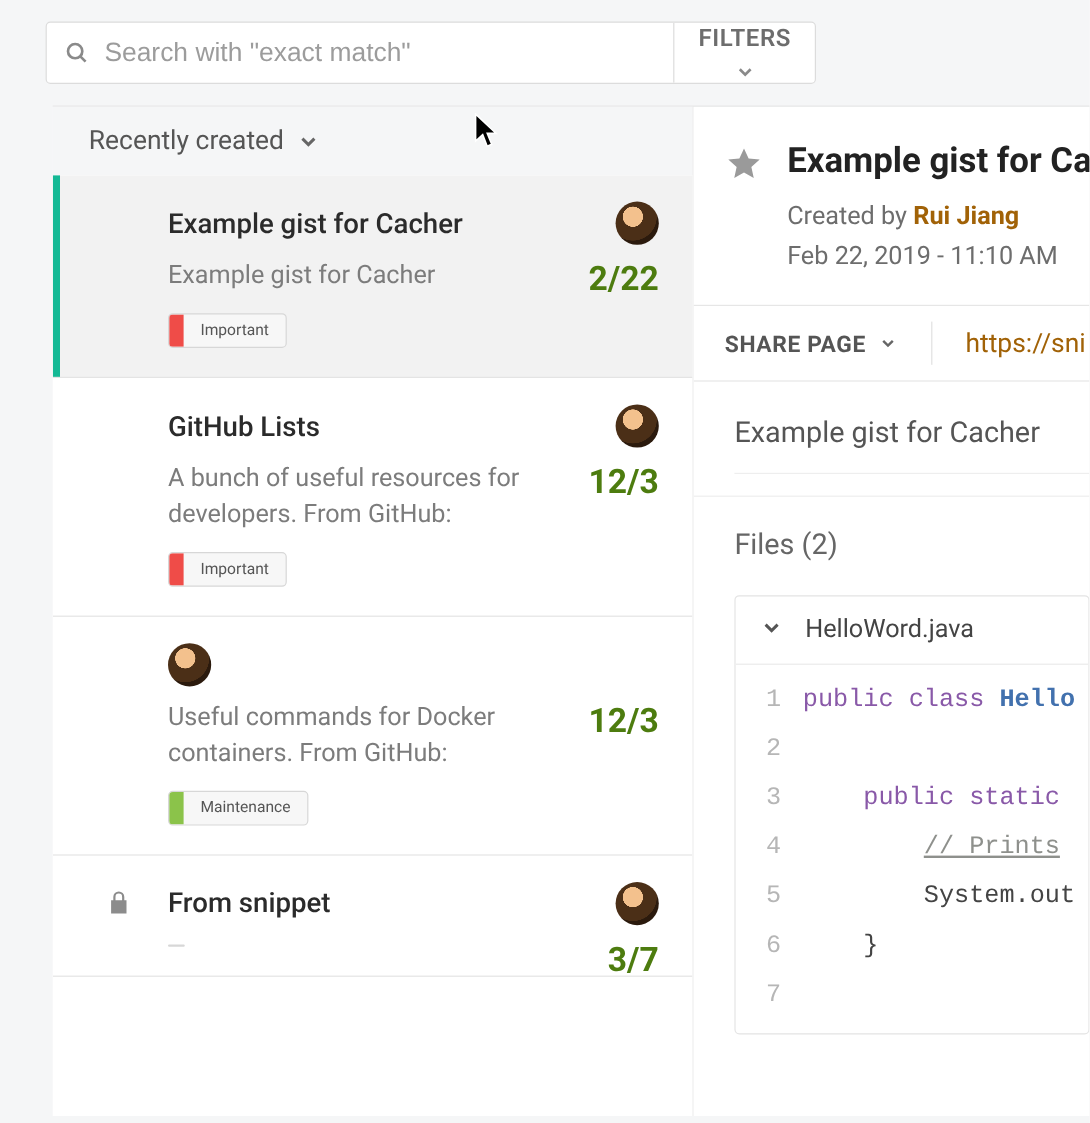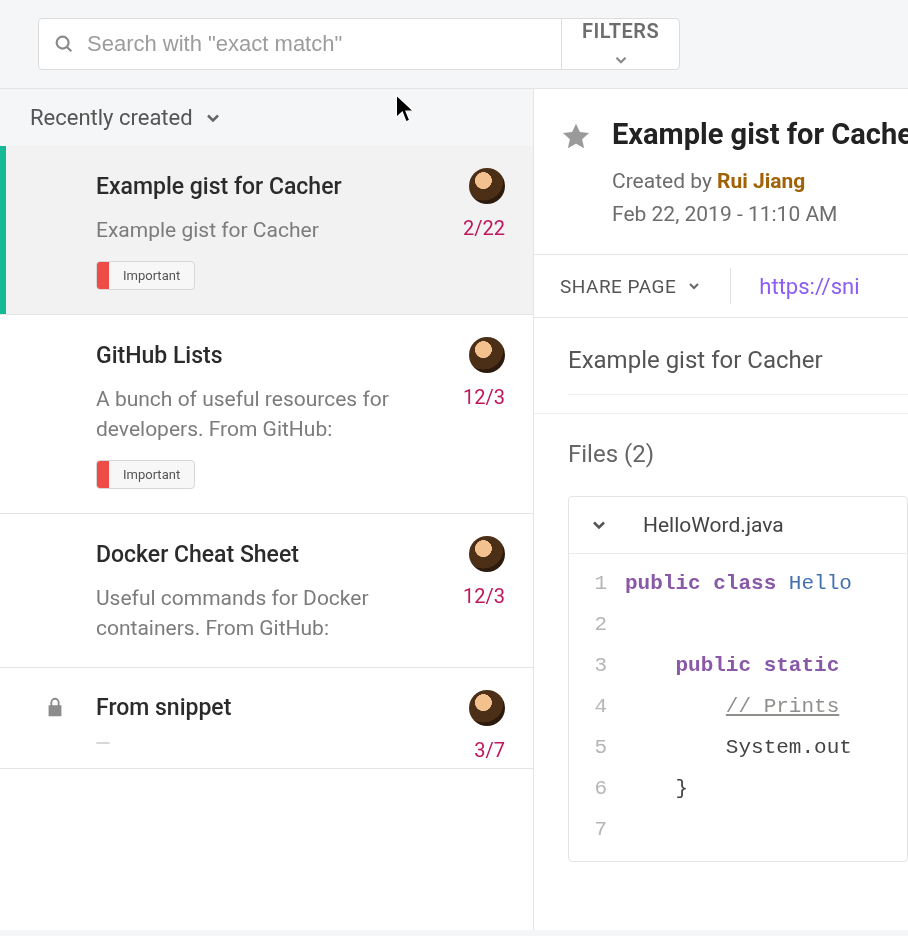--- a/index.html
+++ b/index.html
@@ -53,20 +53,21 @@
     color: #6d6d6d;
     cursor: pointer;
     flex-direction: column;
   }
   .chev { display: inline-flex; }
   
   .main {
     display: flex;
     height: calc(936px - 94px);
     border-top: 1px solid #e4e4e4;
+    margin-left: 44px;
   }
   
   .left-col {
     width: 534px;
     display: flex;
     flex-direction: column;
     border-right: 1px solid #e4e4e4;
     background: #fff;
   }
   .sort-bar {
@@ -137,23 +138,23 @@
     margin-top: 12px;
     font-size: 21px;
     color: #7c7c7c;
     line-height: 1.4;
     max-width: 330px;
   }
   .item-meta {
     position: absolute;
     right: 28px;
     top: 70px;
-    font-size: 20px;
-    color: #be185d;
-    font-weight: 400;
+    font-size: 28px;
+    color: #4d7c0f;
+    font-weight: 700;
   }
   .tags {
     margin-top: 16px;
     display: flex;
     gap: 10px;
   }
   .tag {
     display: inline-flex;
     align-items: stretch;
     border: 1px solid #d7d7d7;
@@ -205,32 +206,32 @@
     border-top: 1px solid #e6e6e6;
     border-bottom: 1px solid #e6e6e6;
     height: 64px;
     padding-left: 26px;
   }
   .share-btn {
     display: flex;
     align-items: center;
     gap: 10px;
     font-size: 19px;
-    font-weight: 400;
+    font-weight: 700;
     letter-spacing: 0.5px;
     color: #555;
     padding-right: 28px;
     height: 36px;
     border-right: 1px solid #e0e0e0;
     cursor: pointer;
   }
   .share-url {
     padding-left: 28px;
     font-size: 22px;
-    color: #8b5cf6;
+    color: #a16207;
     white-space: nowrap;
   }
   .desc-block {
     padding: 28px 0 18px 34px;
     font-size: 24px;
     color: #555;
     border-bottom: 1px solid #eee;
     margin-left: 0;
   }
   .desc-block .divider {
@@ -242,22 +243,21 @@
     color: #666;
   }
   .file-card {
     margin: 10px 0 0 34px;
     border: 1px solid #e4e4e4;
     border-radius: 4px;
     overflow: hidden;
   }
   .file-header {
     display: flex;
-    align-items: center;
-    gap: 34px;
+    gap: 18px;
     padding: 16px 20px;
     border-bottom: 1px solid #eaeaea;
     font-size: 21px;
     color: #444;
     cursor: pointer;
   }
   .code {
     font-family: "SFMono-Regular", Consolas, "Liberation Mono", Menlo, monospace;
     font-size: 21px;
     line-height: 1.95;
@@ -268,22 +268,22 @@
     text-align: right;
     color: #b6b6b6;
     padding: 10px 12px 10px 0;
     user-select: none;
   }
   .codelines {
     padding: 10px 0 10px 6px;
     white-space: pre;
     color: #444;
   }
-  .tok-kw  { color: #8959a8; font-weight: bold; }
-  .tok-id  { color: #4271ae; }
+  .tok-kw  { color: #8959a8; }
+  .tok-id  { color: #4271ae; font-weight: bold; }
   .tok-cm  { color: #8e908c; text-decoration: underline; }
   
   .cursor {
     position: absolute;
     left: 394px; top: 94px;
     pointer-events: none;
   }
 </style>
 </head>
 <body>
@@ -346,25 +346,30 @@
           <div class="tags">
             <span class="tag">
               <span class="stripe" style="background: rgb(239, 76, 72);"></span>
               <span class="label">Important</span>
             </span>
           </div>
         </div>
         <div class="item">
           <div class="lock-slot"></div>
           <div class="item-head">
-            <div class="item-title">Docker Cheat Sheet</div>
             <div class="avatar"></div>
           </div>
           <div class="item-desc">Useful commands for Docker containers. From GitHub:</div>
           <div class="item-meta">12/3</div>
+          <div class="tags">
+            <span class="tag">
+              <span class="stripe" style="background: rgb(139, 195, 74);"></span>
+              <span class="label">Maintenance</span>
+            </span>
+          </div>
         </div>
         <div class="item">
           <div class="lock-slot">
             <svg width="22" height="26" viewBox="0 0 24 24" fill="#8c8c8c">
               <path d="M17 10V7a5 5 0 0 0-10 0v3H5v12h14V10h-2zm-8 0V7a3 3 0 1 1 6 0v3H9z"></path>
             </svg>
           </div>
           <div class="item-head">
             <div class="item-title">From snippet</div>
             <div class="avatar"></div>

